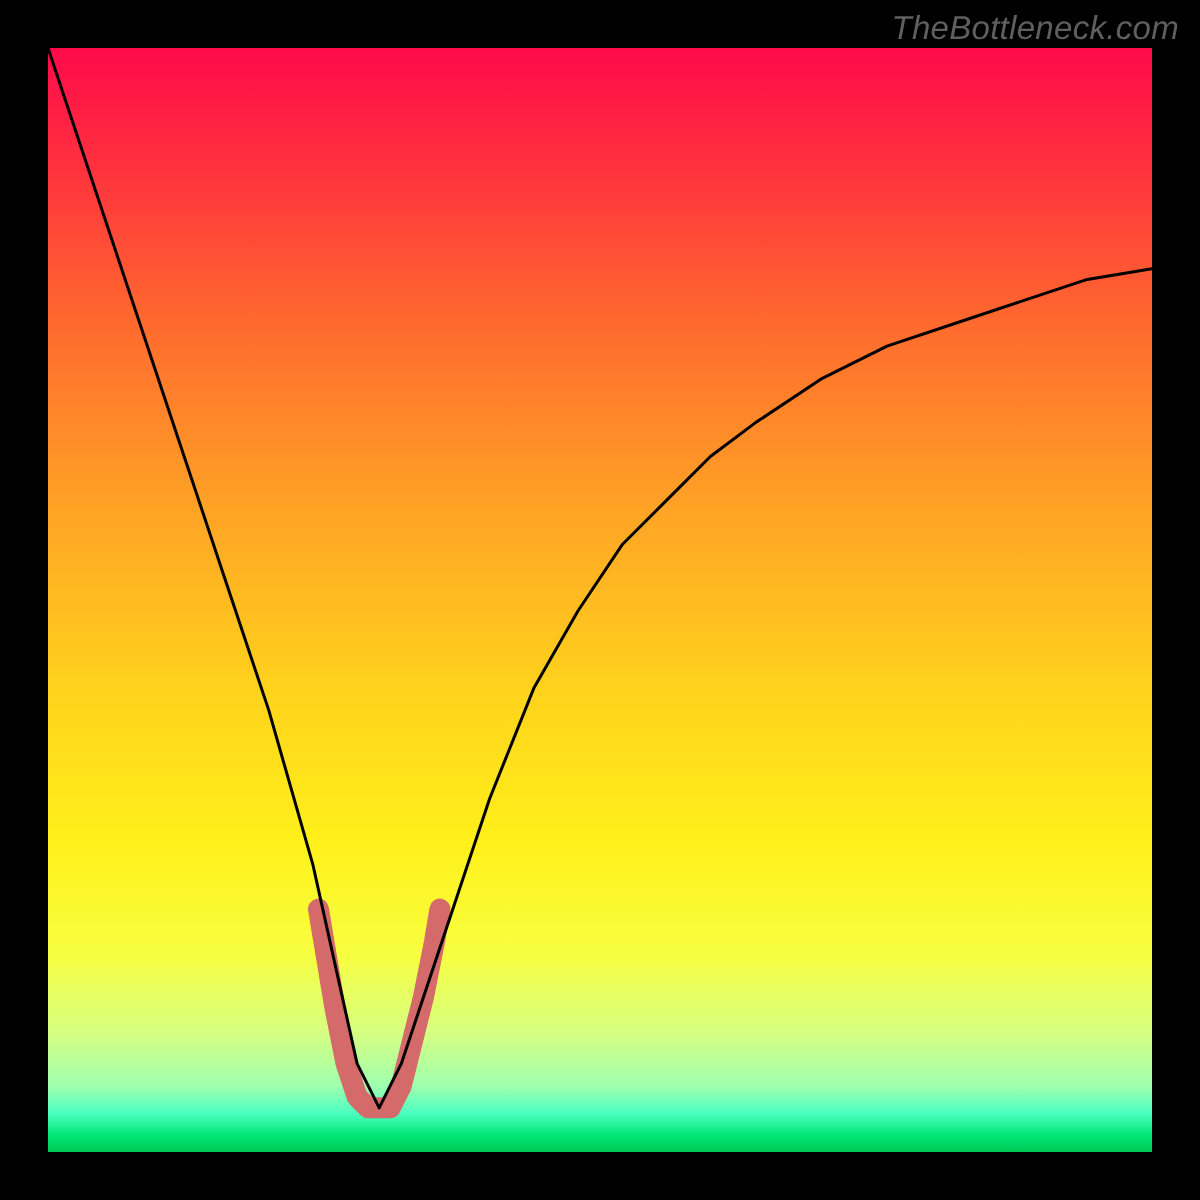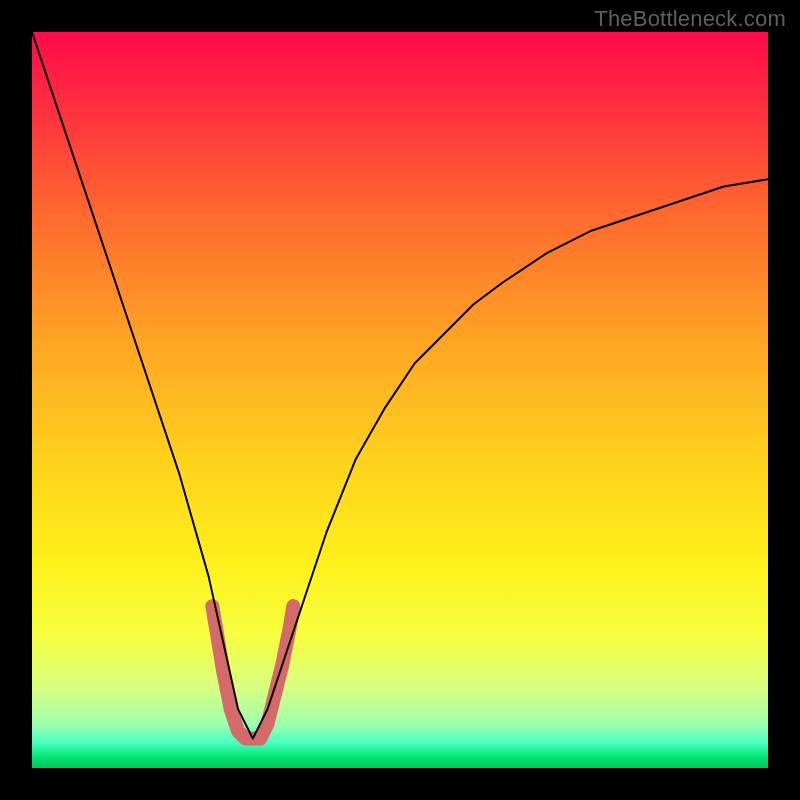--- a/index.html
+++ b/index.html
@@ -10,20 +10,21 @@
     background: #000;
     overflow: hidden;
   }
   .frame {
     position: absolute;
     left: 0;
     top: 0;
     width: 800px;
     height: 800px;
     background: #000;
+    font-style: italic;
   }
   .plot {
     position: absolute;
     left: 32px;
     top: 32px;
     width: 736px;
     height: 736px;
     overflow: hidden;
   }
   .gradient {

